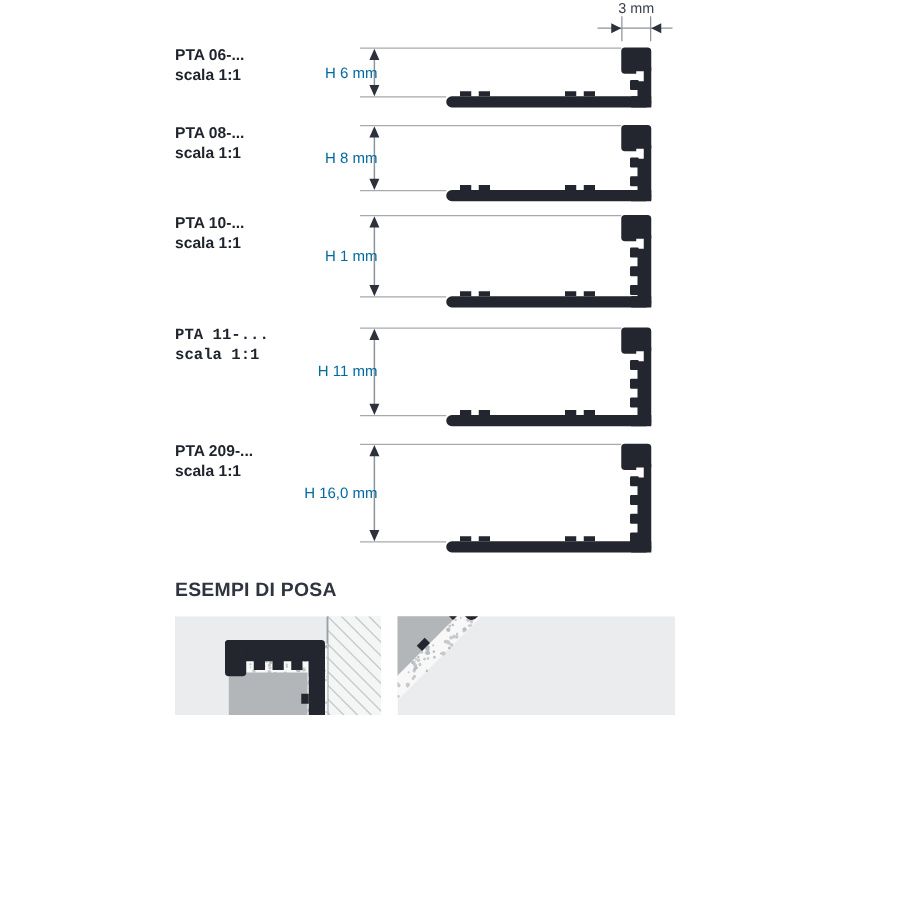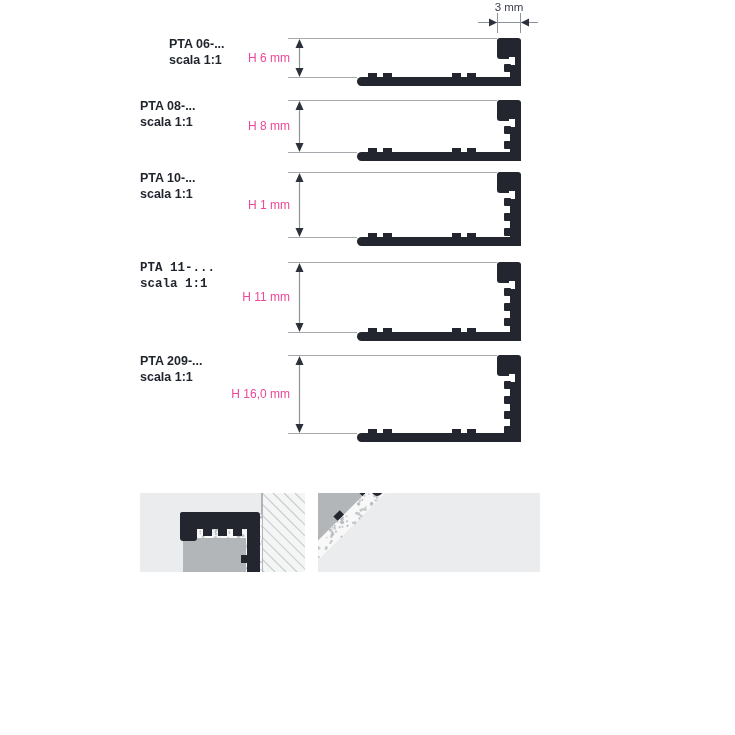--- a/index.html
+++ b/index.html
@@ -1,20 +1,20 @@
 <!DOCTYPE html>
 <html><head>
 <meta charset="utf-8">
 <style>
   html,body{margin:0;padding:0;background:#ffffff;}
   .page{position:relative;width:735px;height:572px;background:#ffffff;overflow:hidden;
         font-family:"Liberation Sans", sans-serif;}
   .prof-label{position:absolute;left:140px;width:120px;color:#1f232c;font-size:12.5px;
               font-weight:bold;line-height:16px;}
-  .hdim{position:absolute;left:200px;width:90px;text-align:right;color:#ec4899;
+  .hdim{position:absolute;left:212px;width:90px;text-align:right;color:#0369a1;
         font-size:12px;line-height:16px;}
   .topdim{position:absolute;left:482px;top:1px;width:54px;text-align:center;color:#3a404b;
           font-size:11.5px;}
   .heading{position:absolute;left:140px;top:464px;color:#30343f;font-size:15.5px;
            font-weight:bold;letter-spacing:.2px;}
   svg{position:absolute;left:0;top:0;}
   .exsvg{position:absolute;}
 </style>
 </head>
 <body>
@@ -119,21 +119,21 @@
         <rect x="505" y="433" width="16" height="9" fill="#23262e"></rect>
         <rect x="368" y="429" width="9" height="4" fill="#23262e"></rect>
         <rect x="383" y="429" width="9" height="4" fill="#23262e"></rect>
         <rect x="452" y="429" width="9" height="4" fill="#23262e"></rect>
         <rect x="467" y="429" width="9" height="4" fill="#23262e"></rect>
       </g>
     </svg>
 
   <div class="topdim">3 mm</div>
 
-  <div class="prof-label" style="top: 36px; margin-left: 29px;">
+  <div class="prof-label" style="top: 36px;">
     <div>PTA 06-...</div>
     <div>scala 1:1</div>
   </div>
   <div class="hdim" style="top: 49.5px;">H  6 mm</div>
 
   <div class="prof-label" style="top: 98px;">
     <div>PTA 08-...</div>
     <div>scala 1:1</div>
   </div>
   <div class="hdim" style="top: 118px;">H  8 mm</div>
@@ -149,20 +149,21 @@
     <div>scala 1:1</div>
   </div>
   <div class="hdim" style="top: 289px;">H 11 mm</div>
 
   <div class="prof-label" style="top: 353px;">
     <div>PTA 209-...</div>
     <div>scala 1:1</div>
   </div>
   <div class="hdim" style="top: 386px;">H  16,0 mm</div>
 
+  <div class="heading">ESEMPI DI POSA</div>
 
   <svg id="example1-svg" class="exsvg" width="165" height="211" viewBox="0 0 165 211" style="left: 140px; top: 493px;">
       <rect x="0" y="0" width="165" height="211" fill="#ebecee"></rect>
       <clipPath id="wallclip">
         <rect x="122" y="0" width="43" height="211"></rect>
       </clipPath>
       <g clip-path="url(#wallclip)">
         <rect x="122" y="0" width="43" height="211" fill="#f4f5f5"></rect>
         <line x1="-98" y1="0" x2="113" y2="211" stroke="#c8cbcd" stroke-width="1.2"></line>
         <line x1="-87" y1="0" x2="124" y2="211" stroke="#c8cbcd" stroke-width="1.2"></line>

